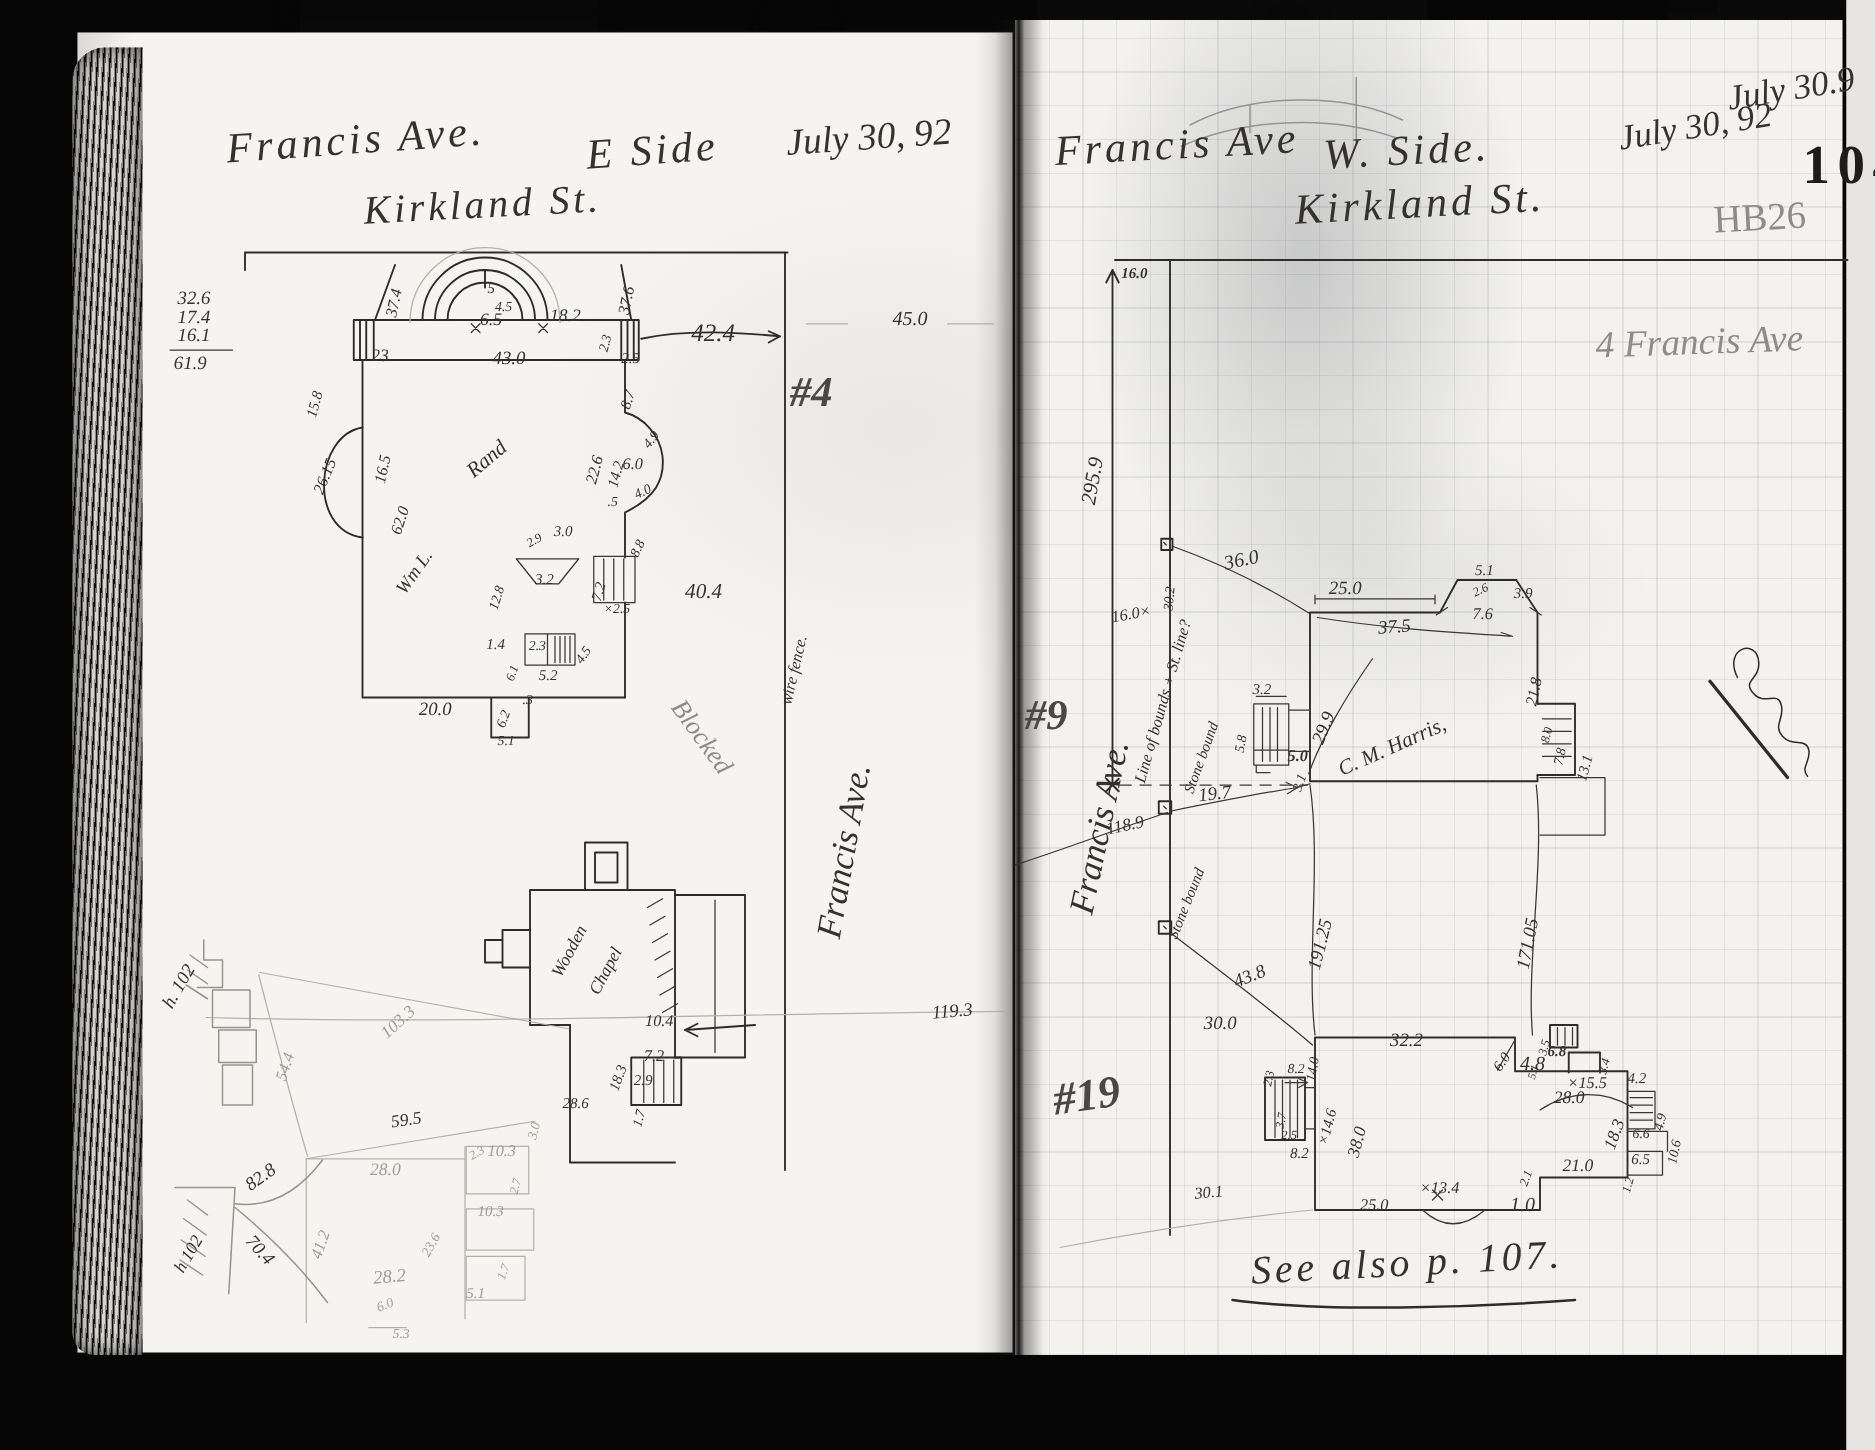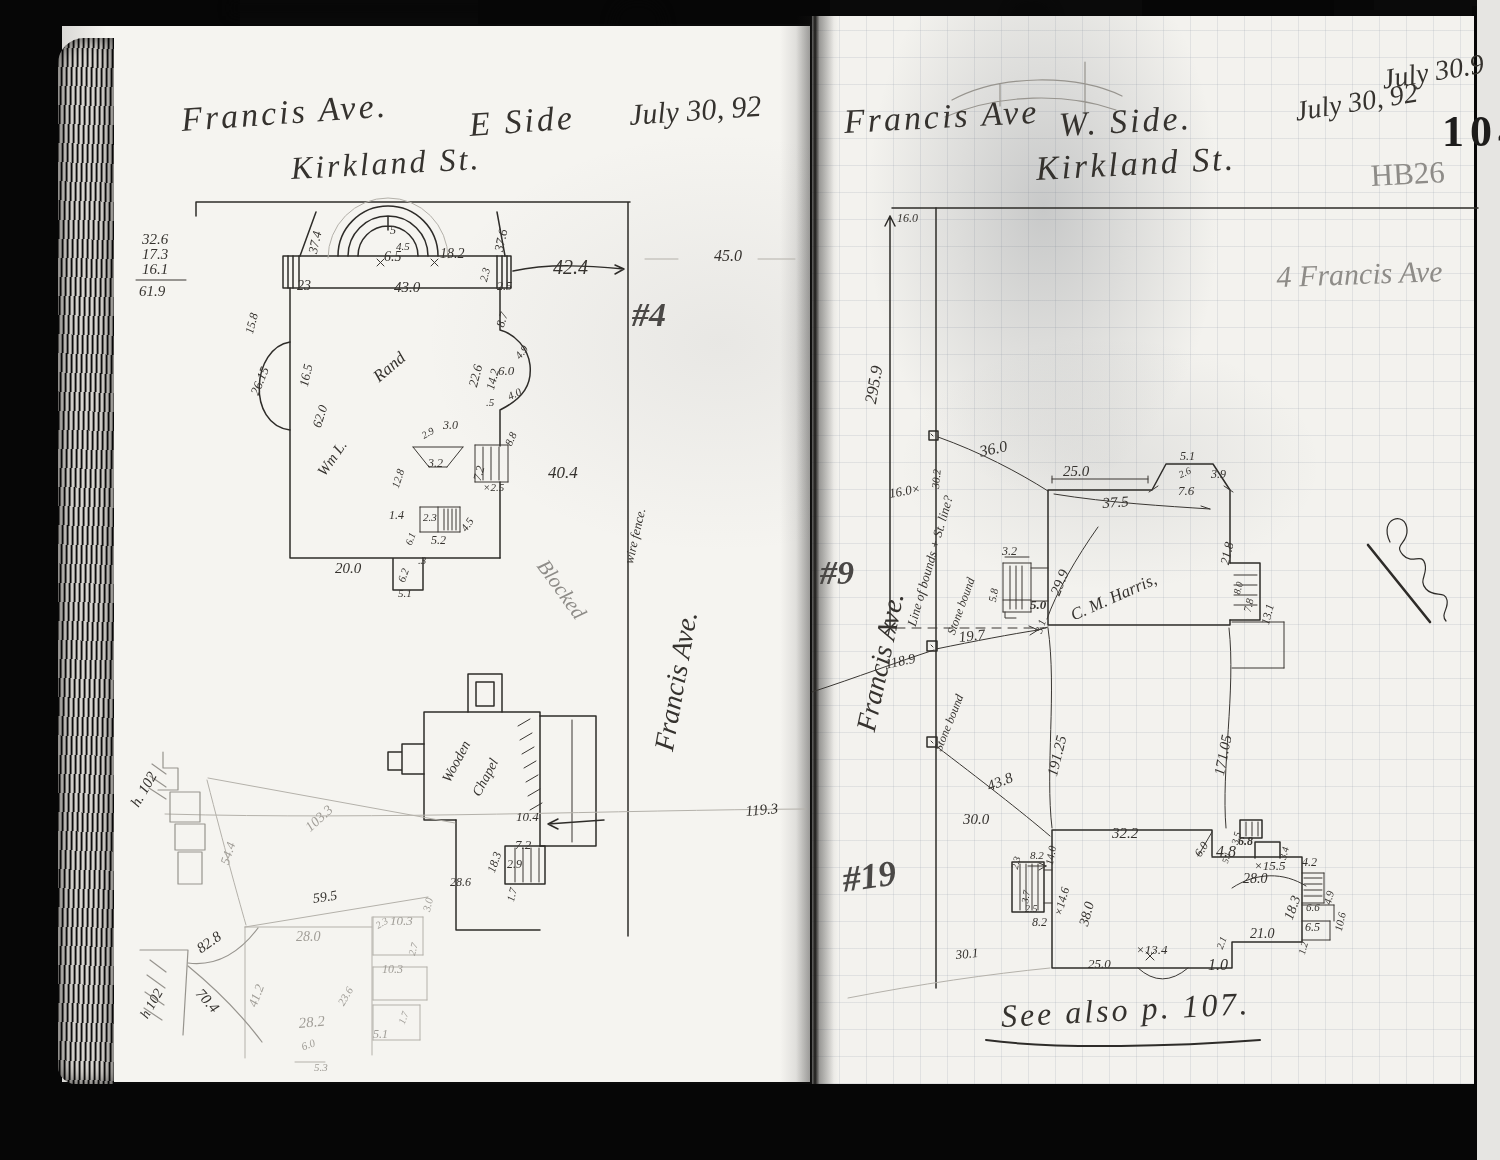--- a/index.html
+++ b/index.html
@@ -159,21 +159,21 @@
       <path d="M1212,832 L1198,856"></path>
       <path d="M1146,952 l8,8 M1154,952 l-8,8"></path>
     </g>
     <g class="faint-l">
       <path d="M848,998 C920,984 990,974 1050,968"></path>
     </g>
   </svg>
 
   <div id="labels">
       <span class="lb ink" style="left: 142px; top: 232px; font-size: 15px;">32.6</span>
-      <span class="lb ink" style="left: 142px; top: 247px; font-size: 15px;">17.3</span>
+      <span class="lb ink" style="left: 142px; top: 247px; font-size: 15px;">17.4</span>
       <span class="lb ink" style="left: 142px; top: 262px; font-size: 15px;">16.1</span>
       <span class="lb ink" style="left: 139px; top: 284px; font-size: 15px;">61.9</span>
       <span class="lb ink" style="left: 306px; top: 252px; font-size: 13px; transform: rotate(-78deg);">37.4</span>
       <span class="lb ink" style="left: 390px; top: 224px; font-size: 12px;">5</span>
       <span class="lb ink" style="left: 396px; top: 241px; font-size: 11px;">4.5</span>
       <span class="lb ink" style="left: 384px; top: 250px; font-size: 14px;">6.5</span>
       <span class="lb ink" style="left: 440px; top: 247px; font-size: 14px;">18.2</span>
       <span class="lb ink" style="left: 394px; top: 280px; font-size: 15px;">43.0</span>
       <span class="lb ink" style="left: 492px; top: 250px; font-size: 13px; transform: rotate(-78deg);">37.6</span>
       <span class="lb ink" style="left: 478px; top: 280px; font-size: 11px; transform: rotate(-75deg);">2.3</span>
@@ -237,21 +237,21 @@
       <span class="lb ink" style="left: 194px; top: 944px; font-size: 15px; transform: rotate(-35deg);">82.8</span>
       <span class="lb ink" style="left: 204px; top: 986px; font-size: 15px; transform: rotate(48deg);">70.4</span>
       <span class="lb ink" style="left: 138px; top: 1014px; font-size: 14px; transform: rotate(-60deg);">h 102</span>
       <span class="lb faint" style="left: 298px; top: 1016px; font-size: 15px; transform: rotate(-5deg);">28.2</span>
       <span class="lb faint" style="left: 336px; top: 1002px; font-size: 11px; transform: rotate(-60deg);">23.6</span>
       <span class="lb faint" style="left: 382px; top: 963px; font-size: 12px;">10.3</span>
       <span class="lb faint" style="left: 373px; top: 1028px; font-size: 12px;">5.1</span>
       <span class="lb faint" style="left: 397px; top: 1022px; font-size: 10px; transform: rotate(-70deg);">1.7</span>
       <span class="lb faint" style="left: 300px; top: 1042px; font-size: 11px; transform: rotate(-20deg);">6.0</span>
       <span class="lb faint" style="left: 314px; top: 1062px; font-size: 11px;">5.3</span>
-      <span class="lb ink" style="left: 897px; top: 212px; font-size: 12px;">16.0</span>
+      <span class="lb ink" style="left: 897px; top: 212px; font-size: 12px; font-weight: bold;">16.0</span>
       <span class="lb ink" style="left: 862px; top: 402px; font-size: 17px; transform: rotate(-80deg);">295.9</span>
       <span class="lb ink" style="left: 905px; top: 624px; font-size: 13px; transform: rotate(-74deg);">Line of bounds + St. line?</span>
       <span class="lb ink" style="left: 930px; top: 488px; font-size: 11px; transform: rotate(-85deg);">30.2</span>
       <span class="lb ink" style="left: 888px; top: 487px; font-size: 13px; transform: rotate(-10deg);">16.0×</span>
       <span class="lb ink" style="left: 978px; top: 444px; font-size: 16px; transform: rotate(-12deg);">36.0</span>
       <span class="lb ink" style="left: 1063px; top: 464px; font-size: 15px;">25.0</span>
       <span class="lb ink" style="left: 1102px; top: 496px; font-size: 15px; transform: rotate(-4deg);">37.5</span>
       <span class="lb ink" style="left: 1048px; top: 592px; font-size: 15px; transform: rotate(-68deg);">29.9</span>
       <span class="lb ink" style="left: 1068px; top: 608px; font-size: 17px; transform: rotate(-24deg);">C. M. Harris,</span>
       <span class="lb ink" style="left: 1180px; top: 450px; font-size: 12px;">5.1</span>

